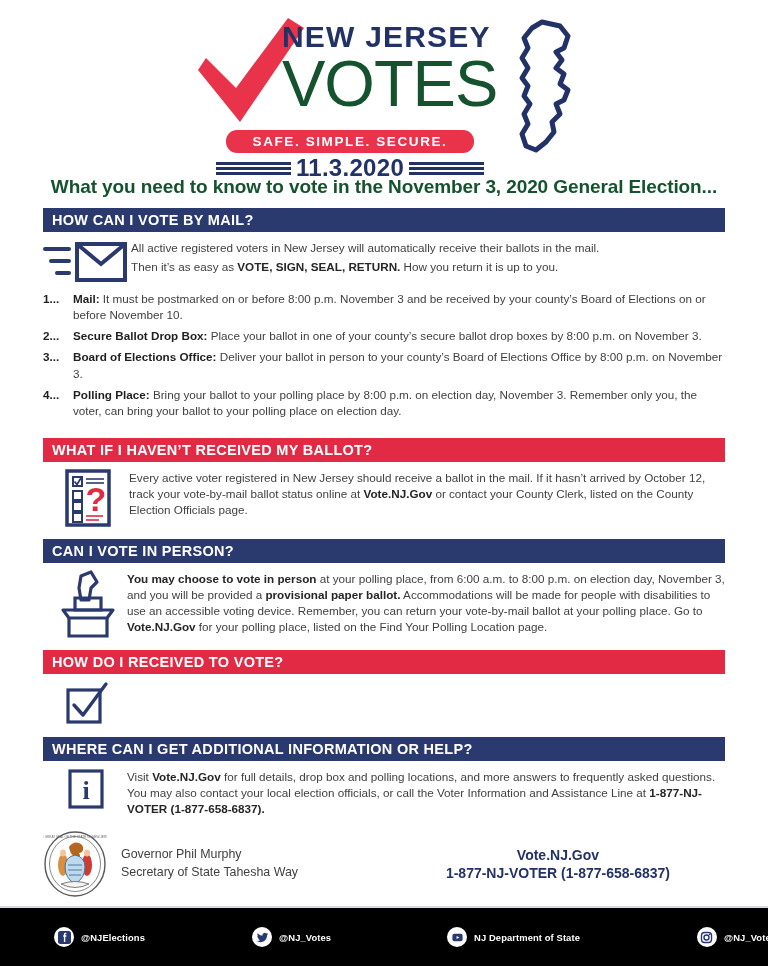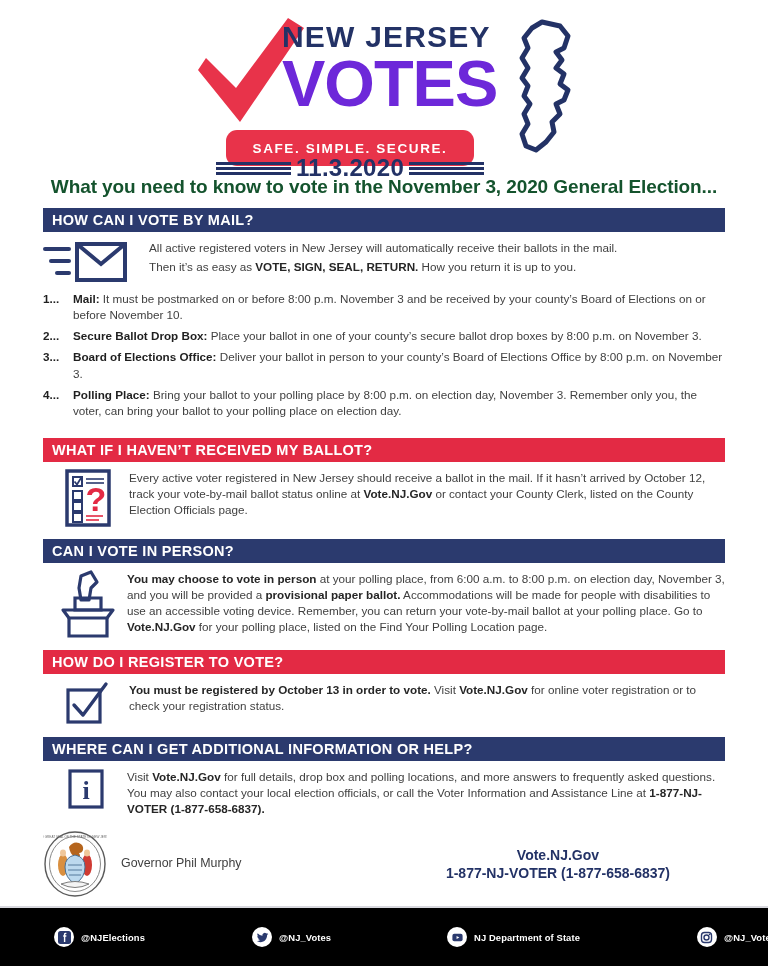--- a/index.html
+++ b/index.html
@@ -17,26 +17,26 @@
   .logo-area { position:relative; height:176px; }
   .logo-inner { position:absolute; left:0; right:0; top:8px; display:flex; justify-content:center; }
   .logo-block { position:relative; width:420px; height:160px; }
   .redcheck { position:absolute; left:18px; top:6px; width:120px; height:112px; }
   .wordmark { position:absolute; left:108px; top:14px; width:250px; }
   .nj-word {
     font-size:30px; font-weight:bold; color:#233266; letter-spacing:1.2px;
     line-height:1; font-family:"Liberation Sans", sans-serif;
   }
   .votes-word {
-    font-size:65px; font-weight:bold; color:#6d28d9; letter-spacing:-1px;
+    font-size:65px; font-weight:normal; color:#14532d; letter-spacing:-1px;
     line-height:0.92; margin-top:2px; font-family:"Liberation Sans", sans-serif;
   }
   .nj-map { position:absolute; right:8px; top:10px; width:84px; height:140px; }
   .tagline {
-    position:absolute; left:52px; top:122px; width:248px; height:36px;
+    position:absolute; left:52px; top:122px; width:248px; height:23px;
     background:#e8334a; border-radius:11px;
     color:#fff; font-size:13.5px; font-weight:bold; letter-spacing:1.6px;
     display:flex; align-items:center; justify-content:center;
     font-family:"Liberation Sans", sans-serif;
   }
   .dateline { position:absolute; left:42px; top:146px; width:268px; display:flex; align-items:center; gap:5px; }
   .bars { flex:1; display:flex; flex-direction:column; gap:2px; }
   .bars i { display:block; height:3px; background:#233266; }
   .datetxt { font-size:24px; font-weight:bold; color:#233266; letter-spacing:0.3px; white-space:nowrap; }
 
@@ -47,21 +47,21 @@
   }
   .content { padding:0 43px; }
   .bar {
     color:#fff; font-size:14.5px; font-weight:bold; letter-spacing:0.3px;
     padding:4px 0 4px 9px; margin-top:2px;
   }
   .bar.navy { background:#2b3a6e; }
   .bar.red  { background:#e32a44; }
 
   
-  .block { display:flex; gap:20px; padding-top:7px; }
+  .block { display:flex; gap:2px; padding-top:7px; }
   .ico { flex:0 0 auto; display:flex; align-items:flex-start; justify-content:center; }
   .txt { flex:1; font-size:11.7px; line-height:1.38; color:#3f3f3f; padding-top:1px; }
   .txt b { color:#262626; font-weight:bold; }
   .txt p + p { margin-top:3px; }
 
   ol.numlist { list-style:none; padding-top:6px; }
   ol.numlist li {
     font-size:11.7px; line-height:1.38; color:#3f3f3f;
     padding-left:30px; position:relative; margin-bottom:5px;
   }
@@ -202,31 +202,28 @@
           <path d="M6 40 H56 L50 48 H12 Z" fill="none" stroke="#2b3a6e" stroke-width="3.2" stroke-linejoin="round"></path>
           <path d="M12 48 V66 H50 V48" fill="none" stroke="#2b3a6e" stroke-width="3.2"></path>
         </svg>
       </span>
       <div class="txt">
         <b>You may choose to vote in person</b><span> at your polling place, from 6:00 a.m. to 8:00 p.m. on election day, November 3, and you will be provided a </span><b>provisional paper ballot.</b><span> Accommodations will be made for people with disabilities to use an accessible voting device. Remember, you can return your vote-by-mail ballot at your polling place. Go to </span><b>Vote.NJ.Gov</b><span> for your polling place, listed on the Find Your Polling Location page.</span>
       </div>
     </div>
 
     <div style="height:10px"></div>
-    <div class="bar red">HOW DO I REGISTER TO VOTE?</div>
+    <div class="bar red">HOW DO I RECEIVED TO VOTE?</div>
     <div class="block" style="padding-left:22px; gap:20px;">
       <span class="ico">
         <svg width="44" height="44" viewBox="0 0 44 44">
           <rect x="3" y="9" width="32" height="32" fill="none" stroke="#2b3a6e" stroke-width="3.2"></rect>
           <path d="M9 24 L18 34 L41 3" fill="none" stroke="#2b3a6e" stroke-width="3.4" stroke-linecap="round" stroke-linejoin="round"></path>
         </svg>
       </span>
-      <div class="txt">
-        <b>You must be registered by October 13 in order to vote.</b><span> Visit </span><b>Vote.NJ.Gov</b><span> for online voter registration or to check your registration status.</span>
-      </div>
     </div>
 
     <div style="height:10px"></div>
     <div class="bar navy">WHERE CAN I GET ADDITIONAL INFORMATION OR HELP?</div>
     <div class="block" style="padding-left:24px; gap:22px;">
       <span class="ico">
         <svg width="38" height="42" viewBox="0 0 38 42">
           <rect x="3" y="3" width="32" height="36" fill="none" stroke="#2b3a6e" stroke-width="3.2"></rect>
           <text x="19" y="31" font-family="Liberation Serif, serif" font-size="26" font-weight="bold" fill="#2b3a6e" text-anchor="middle">i</text>
         </svg>
@@ -253,20 +250,21 @@
           <line x1="25" y1="39" x2="39" y2="39"></line>
           <line x1="26" y1="44" x2="38" y2="44"></line>
       </g>
       <path d="M18 53 q14 -5 28 0 q-14 7 -28 0z" fill="#f4f4f4" stroke="#7c7c7c" stroke-width="1"></path>
       <g fill="#6a6a6a" font-family="Liberation Sans, sans-serif" font-size="3.1">
         <text x="32" y="7" text-anchor="middle">THE GREAT SEAL OF THE STATE OF NEW JERSEY</text>
       </g>
     </svg>
     <div class="names">
       <div>Governor Phil Murphy</div>
+      <div>Secretary of State Tahesha Way</div>
     </div>
     <div class="contact">
       <div class="l1">Vote.NJ.Gov</div>
       <div class="l2">1-877-NJ-VOTER (1-877-658-6837)</div>
     </div>
   </div>
 
   <div class="topline"></div>
   <div class="socialbar">
 

